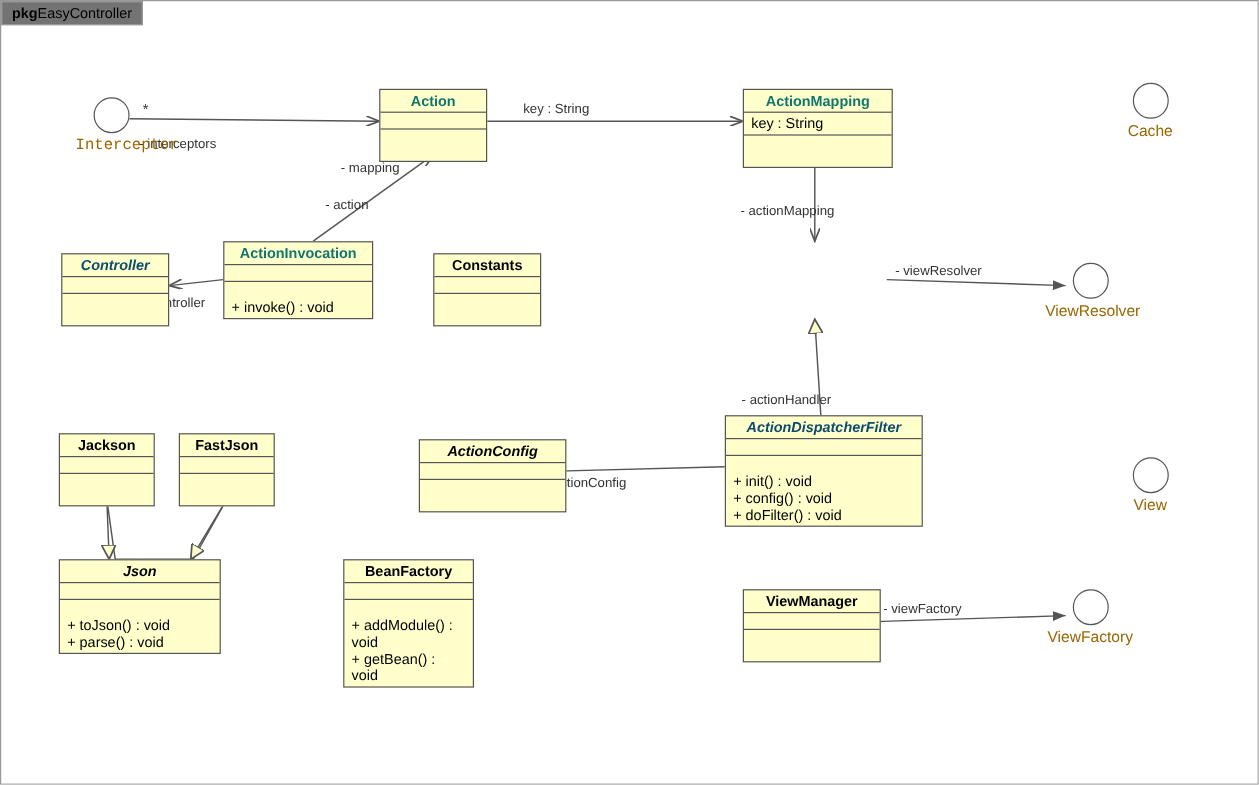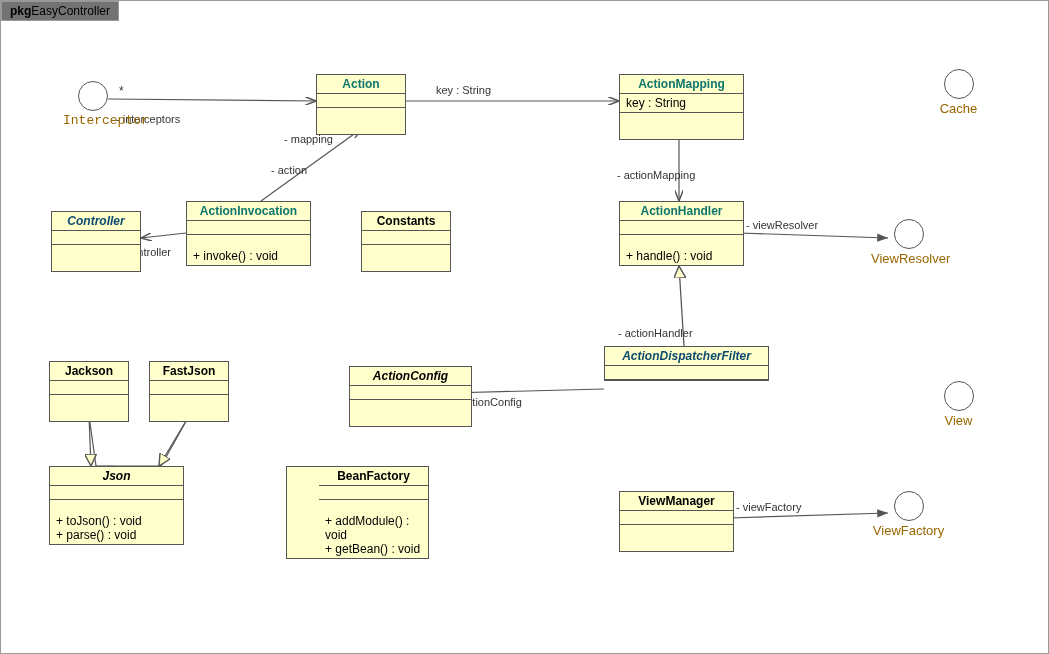--- a/index.html
+++ b/index.html
@@ -177,29 +177,25 @@
     <div class="class-attrs"></div>
     <div class="class-methods">+ invoke() : void</div>
   </div>
 
   <div class="uml-class" style="left:360px; top:210px; width:90px;">
     <div class="class-header">Constants</div>
     <div class="class-attrs"></div>
     <div class="class-methods"></div>
   </div>
 
-  <div class="uml-class" style="left:618px; top:200px; width:125px;">
-    <div class="class-header blue-title">ActionHandler</div>
-    <div class="class-attrs"></div>
-    <div class="class-methods">+ handle() : void</div>
-  </div>
 
   <div class="uml-class" style="left:603px; top:345px; width:165px;">
     <div class="class-header red-title">ActionDispatcherFilter</div>
     <div class="class-attrs"></div>
+    <div class="class-methods">+ init() : void<br>+ config() : void<br>+ doFilter() : void</div>
   </div>
 
   <div class="uml-class" style="left:348px; top:365px; width:123px;">
     <div class="class-header italic-title">ActionConfig</div>
     <div class="class-attrs"></div>
     <div class="class-methods"></div>
   </div>
 
   <div class="uml-class" style="left:48px; top:360px; width:80px;">
     <div class="class-header">Jackson</div>
@@ -212,21 +208,21 @@
     <div class="class-attrs"></div>
     <div class="class-methods">+ toJson() : void<br>+ parse() : void</div>
   </div>
 
   <div class="uml-class" style="left:148px; top:360px; width:80px;">
     <div class="class-header">FastJson</div>
     <div class="class-attrs"></div>
     <div class="class-methods"></div>
   </div>
 
-  <div class="uml-class" style="left:285px; top:465px; width:143px;padding-left:32px;">
+  <div class="uml-class" style="left:285px; top:465px; width:109px;">
     <div class="class-header">BeanFactory</div>
     <div class="class-attrs"></div>
     <div class="class-methods">+ addModule() : void<br>+ getBean() : void</div>
   </div>
 
   <div class="uml-class" style="left:618px; top:490px; width:115px;">
     <div class="class-header">ViewManager</div>
     <div class="class-attrs"></div>
     <div class="class-methods"></div>
   </div>

